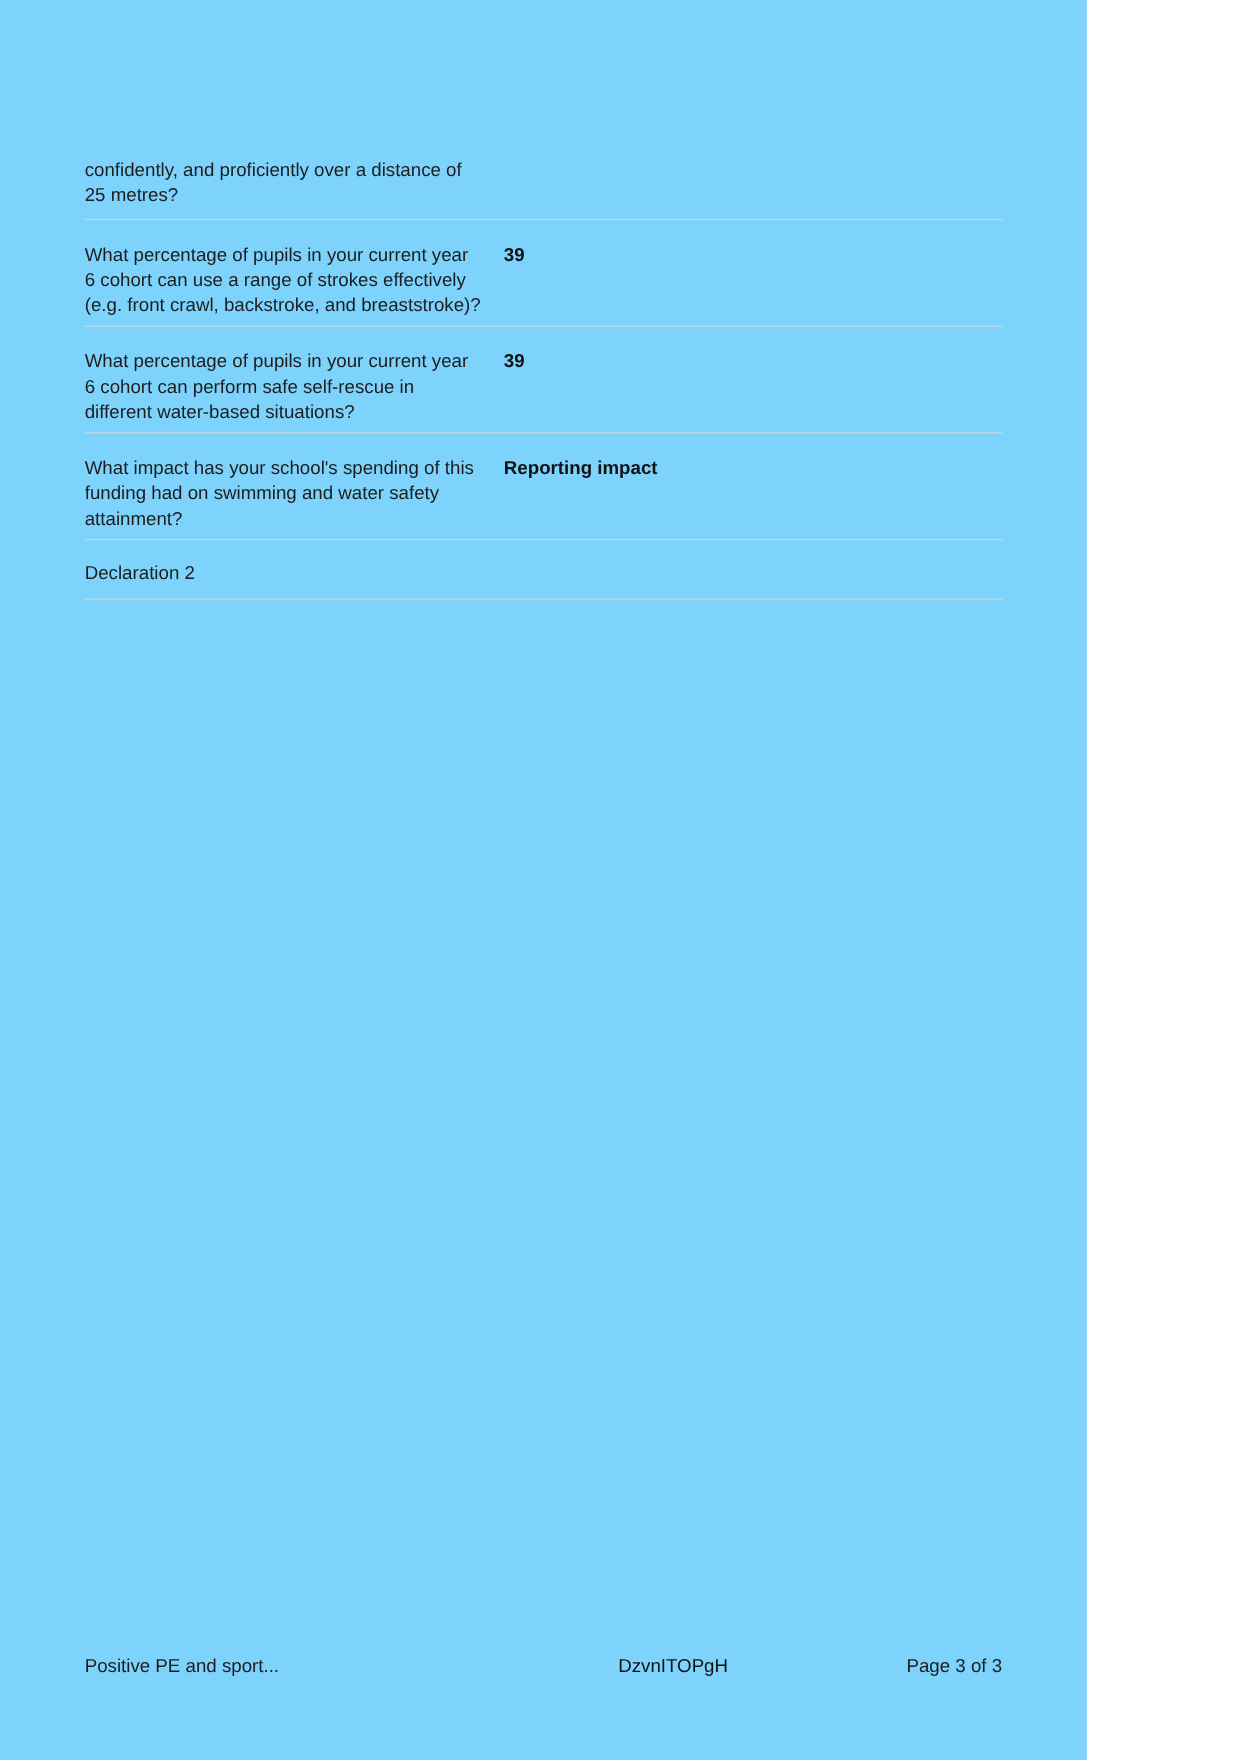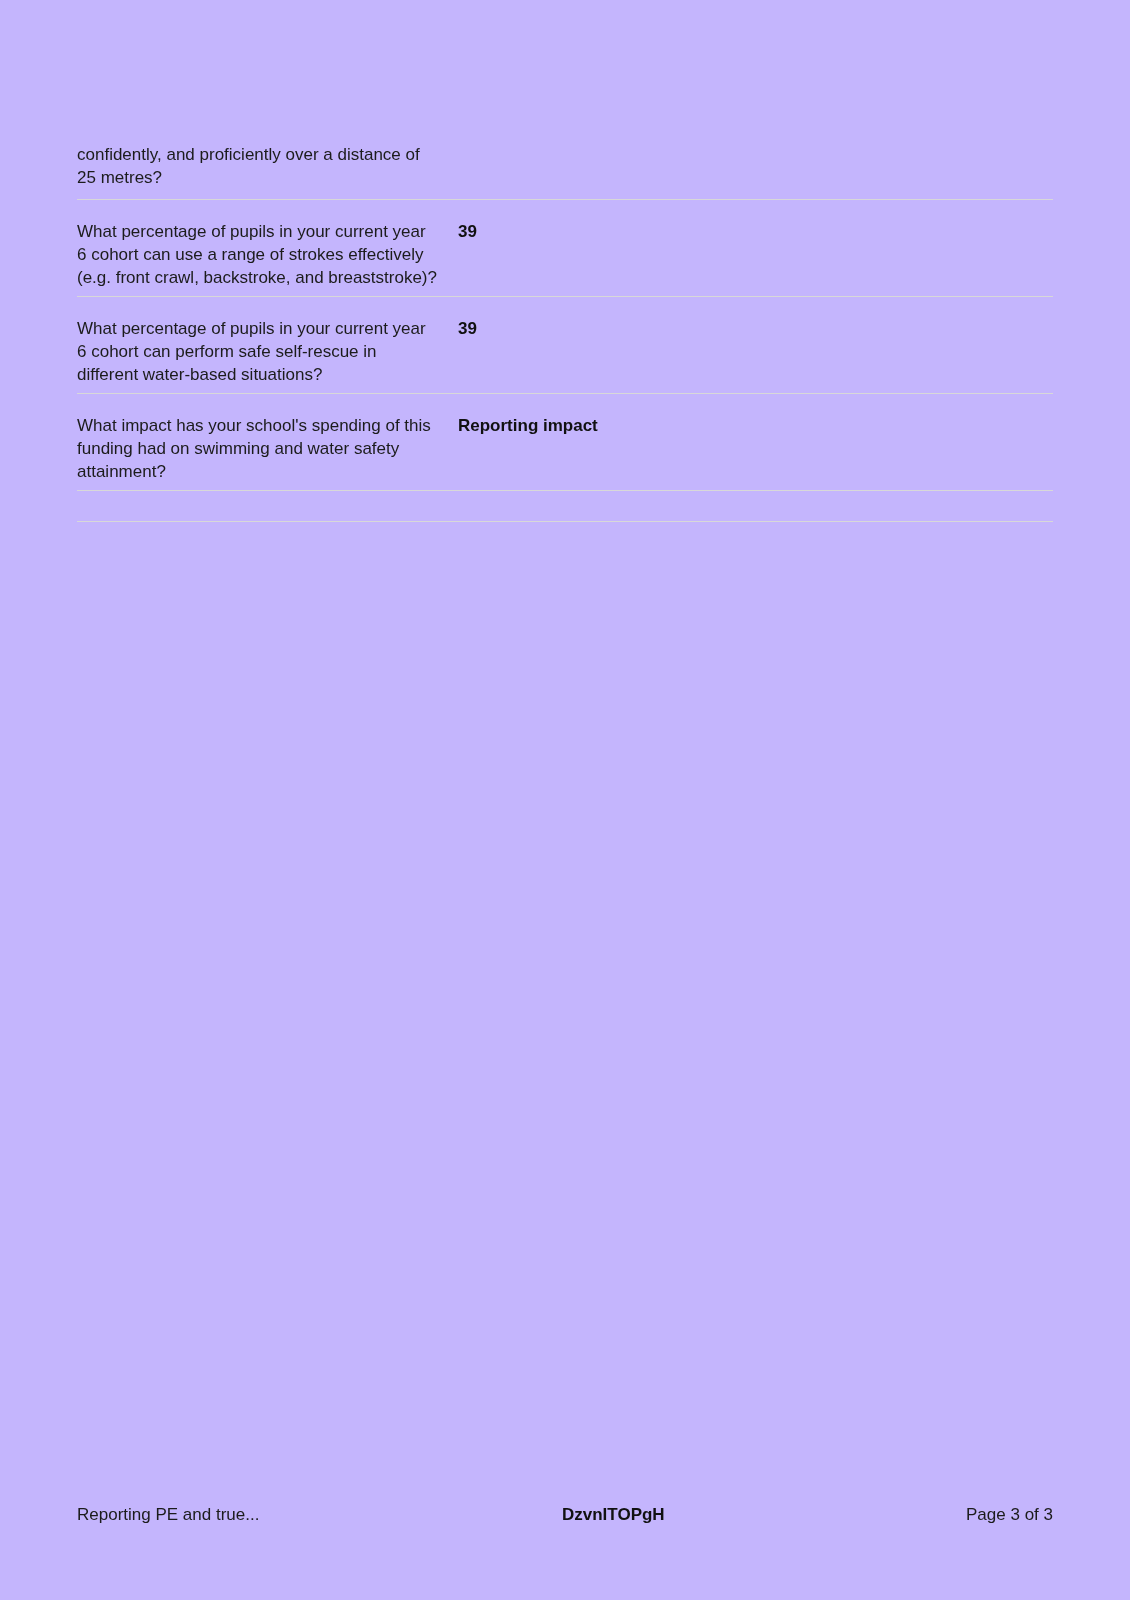--- a/index.html
+++ b/index.html
@@ -2,23 +2,23 @@
 <html><head>
 <meta charset="utf-8">
 <style>
   html, body {
     margin: 0;
     padding: 0;
     background: #ffffff;
   }
   .page {
     position: relative;
-    width: 1130px;
+    width: 988px;
     height: 1600px;
-    background: #c4b5fd;
+    background: #7dd3fc;
     font-family: "Liberation Sans", sans-serif;
     color: #1c1c1c;
     overflow: hidden;
   }
   .content {
     position: absolute;
     left: 77px;
     right: 77px;
     top: 0;
   }
@@ -66,21 +66,21 @@
     position: absolute;
     left: 77px;
     right: 77px;
     top: 1503px;
     height: 23px;
     font-size: 17px;
     line-height: 23px;
     color: #1c1c1c;
   }
   .footer .f-left  { position: absolute; left: 0; top: 0; }
-  .footer .f-center { position: absolute; left: 485px; top: 0; font-weight: bold; color: #111111; text-align: center; }
+  .footer .f-center { position: absolute; left: 485px; top: 0; font-weight: normal; color: #111111; text-align: center; }
   .footer .f-right { position: absolute; right: 0; top: 0; }
 </style>
 </head>
 <body>
 
 <div class="page">
   <div class="content">
 
     <div class="qa-row row-first">
       <div class="question">confidently, and proficiently over a distance of 25 metres?</div>
@@ -98,22 +98,23 @@
     </div>
 
     <div class="qa-row row-mid">
       <div class="question">What impact has your school's spending of this funding had on swimming and water safety attainment?</div>
       <div class="answer">Reporting impact</div>
     </div>
 
 
 
     <div class="decl-row decl-2">
+      <div class="decl-label">Declaration 2</div>
     </div>
 
   </div>
 
   <div class="footer">
-    <span class="f-left">Reporting PE and true...</span>
+    <span class="f-left">Positive PE and sport...</span>
     <span class="f-center">DzvnITOPgH</span>
     <span class="f-right">Page 3 of 3</span>
   </div>
 </div>
 
 </body></html>

